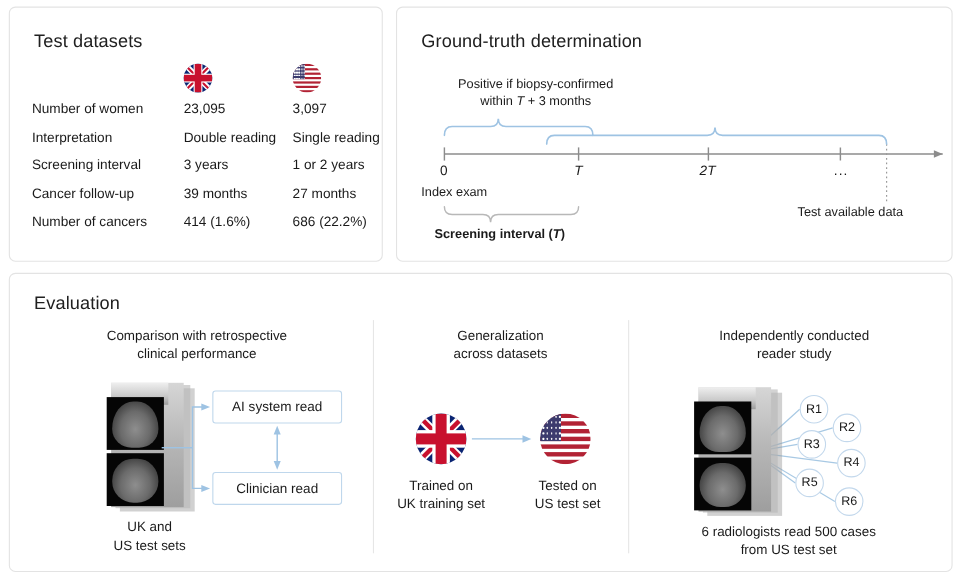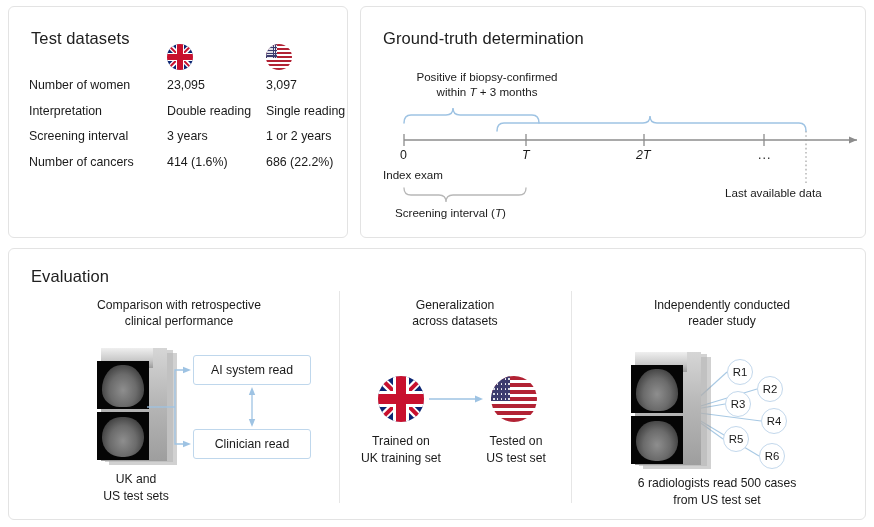--- a/index.html
+++ b/index.html
@@ -27,21 +27,21 @@
     font-size: 16.5px;
     color: #202020;
     letter-spacing: .1px;
     white-space: nowrap;
   }
   #title-datasets { left: 22px; top: 22px; }
   #title-truth    { left: 22px; top: 22px; }
   #title-eval     { left: 22px; top: 18px; }
 
   
-  #ds-table { position: absolute; left: 20px; top: 31px; width: 318px; }
+  #ds-table { position: absolute; left: 20px; top: 45px; width: 318px; }
   .flag-row { position: relative; height: 40px; }
   .flag-cell { position: absolute; top: 6px; }
   .ds-row { position: relative; height: 25.5px; font-size: 12.4px; color: #1a1a1a; white-space: nowrap; }
   .c-label { position: absolute; left: 0px;   top: 0; }
   .c-uk    { position: absolute; left: 138px; top: 0; }
   .c-us    { position: absolute; left: 237px; top: 0; }
 
   
   .flag { border-radius: 50%; overflow: hidden; position: relative; display: inline-block; }
   .uk-flag { background: #0a2472; }
@@ -193,20 +193,25 @@
         <span class="c-label">Interpretation</span>
         <span class="c-uk">Double reading</span>
         <span class="c-us">Single reading</span>
       </div>
       <div class="ds-row">
         <span class="c-label">Screening interval</span>
         <span class="c-uk">3 years</span>
         <span class="c-us">1 or 2 years</span>
       </div>
       <div class="ds-row">
+        <span class="c-label">Cancer follow-up</span>
+        <span class="c-uk">39 months</span>
+        <span class="c-us">27 months</span>
+      </div>
+      <div class="ds-row">
         <span class="c-label">Number of cancers</span>
         <span class="c-uk">414 (1.6%)</span>
         <span class="c-us">686 (22.2%)</span>
       </div>
     </div>
   </div>
 
   <div class="panel" id="panel-truth">
     <div class="panel-title" id="title-truth">Ground-truth determination</div>
 
@@ -236,23 +241,23 @@
       </div>
 
 
       <div class="tl-axis-label" style="left:39px; top:141px;">0</div>
       <div class="tl-axis-label italic" style="left:161px; top:141px;">T</div>
       <div class="tl-axis-label italic" style="left:275px; top:141px;">2T</div>
       <div class="tl-axis-label" style="left:397px; top:141px; letter-spacing:1px;">...</div>
 
       <div class="tl-text" style="left:22px; top:160px;">Index exam</div>
 
-      <div class="tl-text" style="left:364px; top:178px;">Last available data</div>
-
-      <div class="tl-text" style="left:34px; top:198px;"><span>Screening interval (</span><span class="italic">T</span><span>)</span></div>
+      <div class="tl-text" style="left:364px; top:178px;">Test available data</div>
+
+      <div class="tl-text" style="left:34px; top:198px;font-weight:bold;"><span>Screening interval (</span><span class="italic">T</span><span>)</span></div>
     </div>
   </div>
 
   <div class="panel" id="panel-eval">
     <div class="panel-title" id="title-eval">Evaluation</div>
 
     <div class="divider" style="left:330px; top:42px; height:212px;"></div>
     <div class="divider" style="left:562px; top:42px; height:212px;"></div>
 
     <div class="eval-col-title" style="left:40px; top:48px; width:260px;">

